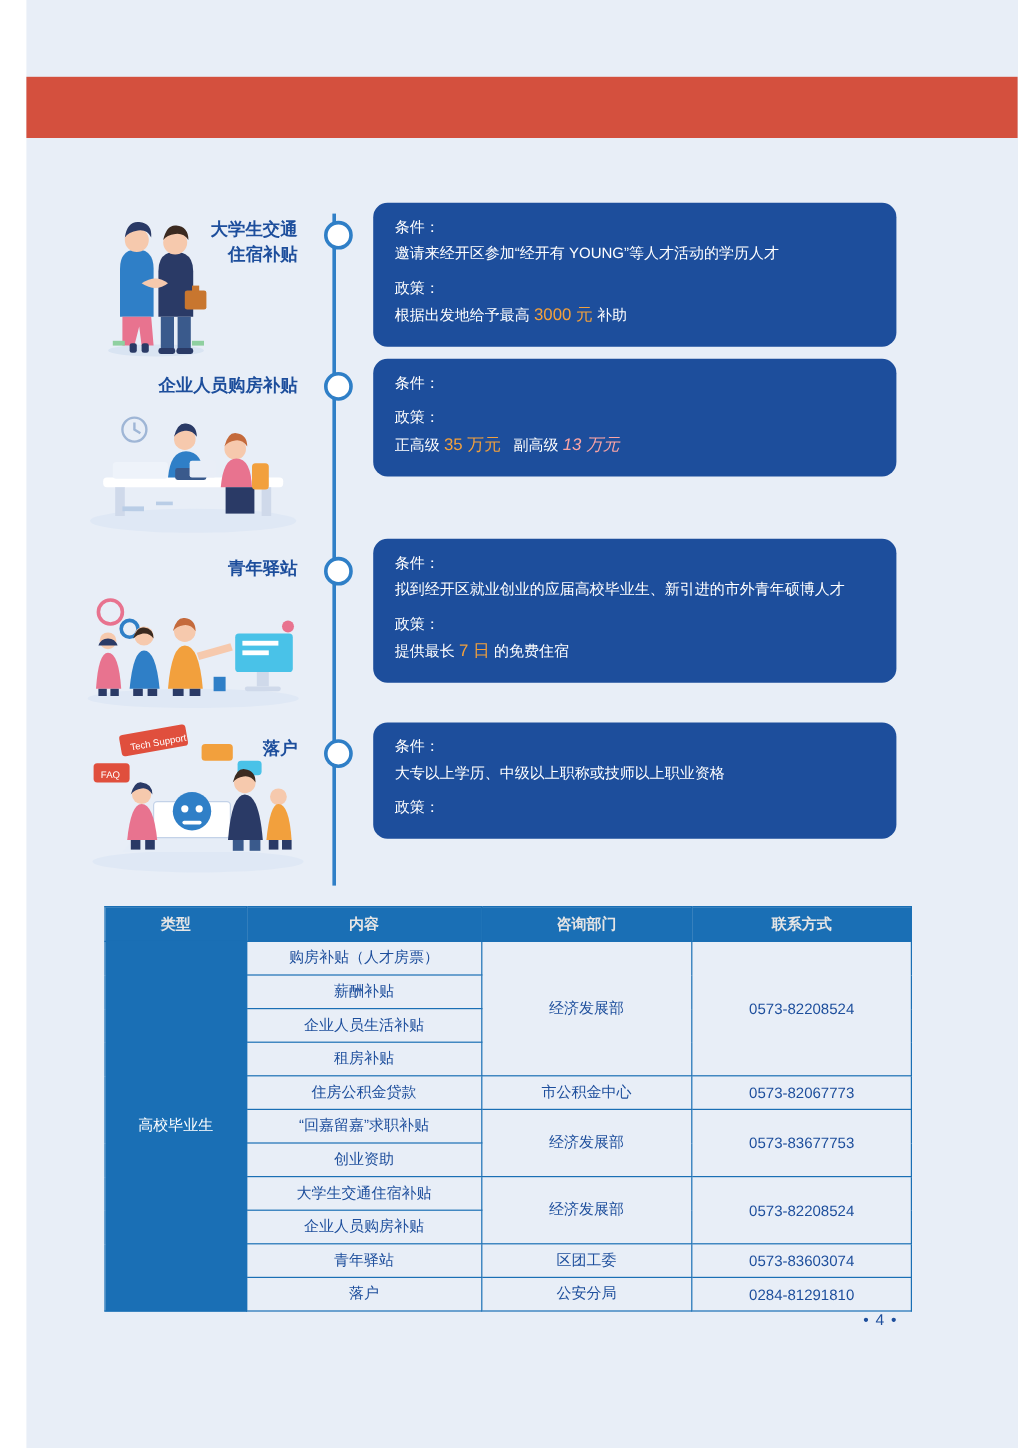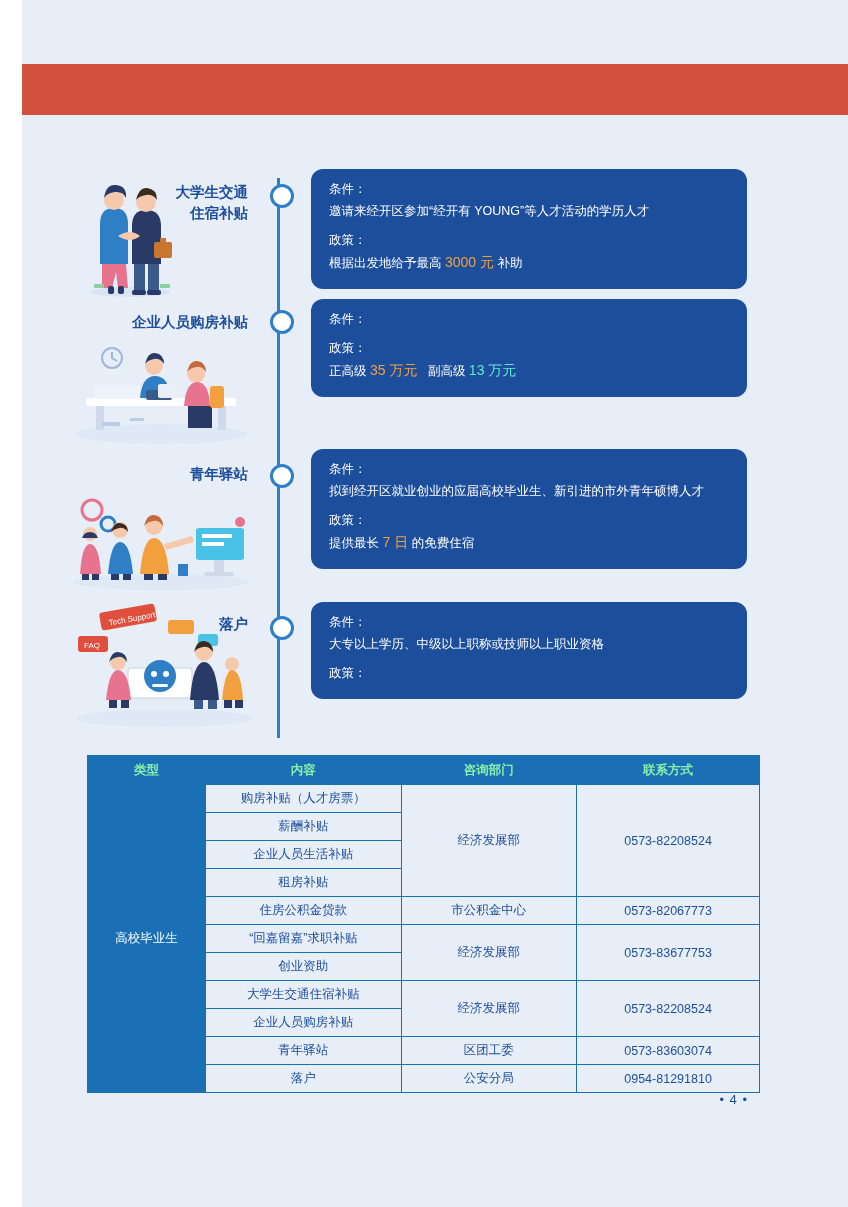--- a/index.html
+++ b/index.html
@@ -19,38 +19,38 @@
 
   .cardwrap{position:absolute;left:311px;width:436px;}
   .card{
     background:#1d4e9c;border-radius:12px;color:#ffffff;
     padding:10px 18px 16px 18px;box-sizing:border-box;
   }
   .card .lbl{font-size:12.5px;line-height:20px;margin:0;}
   .card .txt{font-size:12.5px;line-height:20px;margin:2px 0 0 0;}
   .card .gap{height:9px;}
   .hl-orange{color:#f2a03d;font-size:14px;}
-  .hl-cyan{color:#5eead4;font-size:14px;}
+  .hl-cyan{color:#fca5a5;font-size:14px;font-style:italic;}
 
   .side-title{
     position:absolute;color:#1d4e9c;font-size:14.5px;font-weight:bold;
     line-height:21px;text-align:right;
   }
 
   
   .illu{position:absolute;}
   .illu svg{display:block;}
 
   
   .tbl{position:absolute;left:87px;top:755px;width:673px;border-collapse:collapse;}
   .tbl td,.tbl th{
     border:1px solid #1a6fb5;font-size:12.5px;color:#1d4e9c;
     text-align:center;font-weight:normal;padding:0;height:27px;
   }
-  .tbl thead th{background:#1a6fb5;color:#86efac;font-weight:bold;height:28px;}
+  .tbl thead th{background:#1a6fb5;color:#e5e5e5;font-weight:bold;height:28px;}
   .tbl td.typecell{background:#1a6fb5;color:#ffffff;width:118px;margin-left:32px;}
   .tbl td.content{width:196px;}
   .tbl td.dept{width:176px;}
   .tbl td.tel{width:183px;}
 
   .pagenum{position:absolute;right:100px;top:1092px;color:#1d4e9c;font-size:13px;letter-spacing:1px;}
 </style>
 </head>
 <body>
 
@@ -299,20 +299,20 @@
         <td class="content">企业人员购房补贴</td>
       </tr>
       <tr>
         <td class="content">青年驿站</td>
         <td class="dept">区团工委</td>
         <td class="tel">0573-83603074</td>
       </tr>
       <tr>
         <td class="content">落户</td>
         <td class="dept">公安分局</td>
-        <td class="tel">0954-81291810</td>
+        <td class="tel">0284-81291810</td>
       </tr>
     </tbody>
   </table>
 
   <div class="pagenum">• 4 •</div>
 
 </div>
 
 </body></html>

